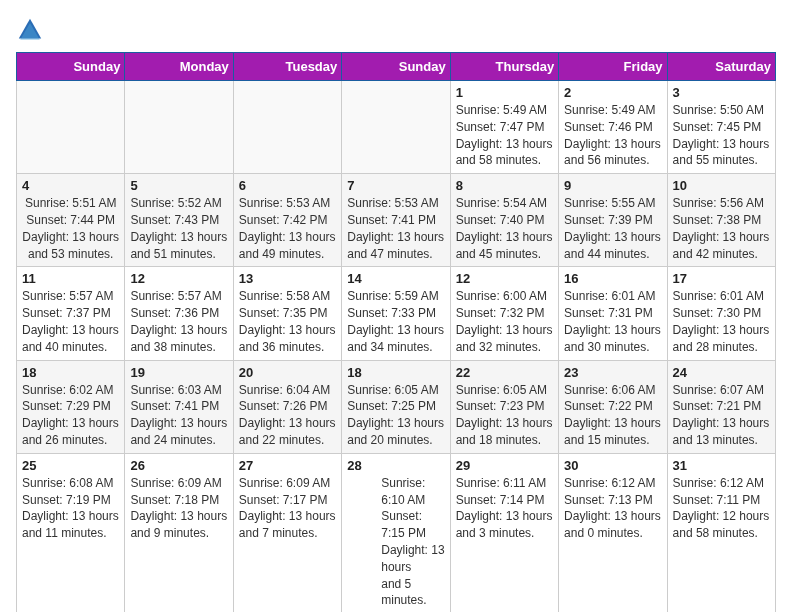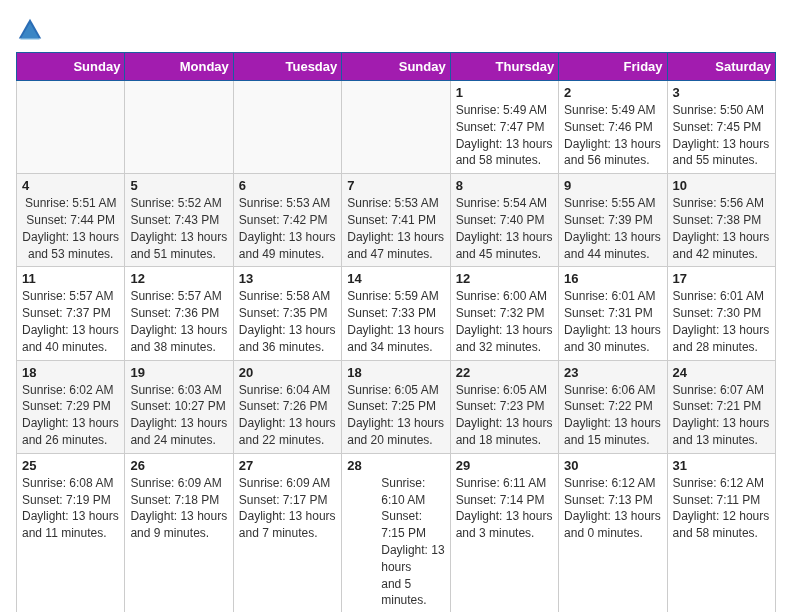--- a/index.html
+++ b/index.html
@@ -253,21 +253,21 @@
         <td>
           <span class="day-num">18</span>
           <div class="cell-info" style="white-space: pre-line;">Sunrise: 6:02 AM
 Sunset: 7:29 PM
 Daylight: 13 hours
 and 26 minutes.</div>
         </td>
         <td>
           <span class="day-num">19</span>
           <div class="cell-info" style="white-space: pre-line;">Sunrise: 6:03 AM
-Sunset: 10:27 PM
+Sunset: 7:41 PM
 Daylight: 13 hours
 and 24 minutes.</div>
         </td>
         <td>
           <span class="day-num">20</span>
           <div class="cell-info" style="white-space: pre-line;">Sunrise: 6:04 AM
 Sunset: 7:26 PM
 Daylight: 13 hours
 and 22 minutes.</div>
         </td>

